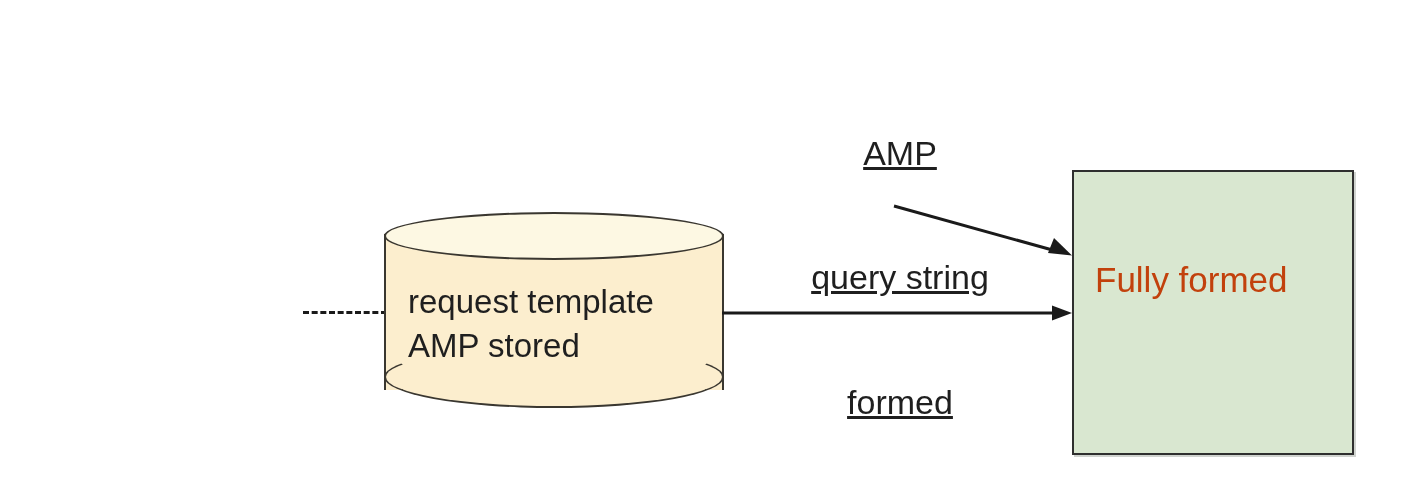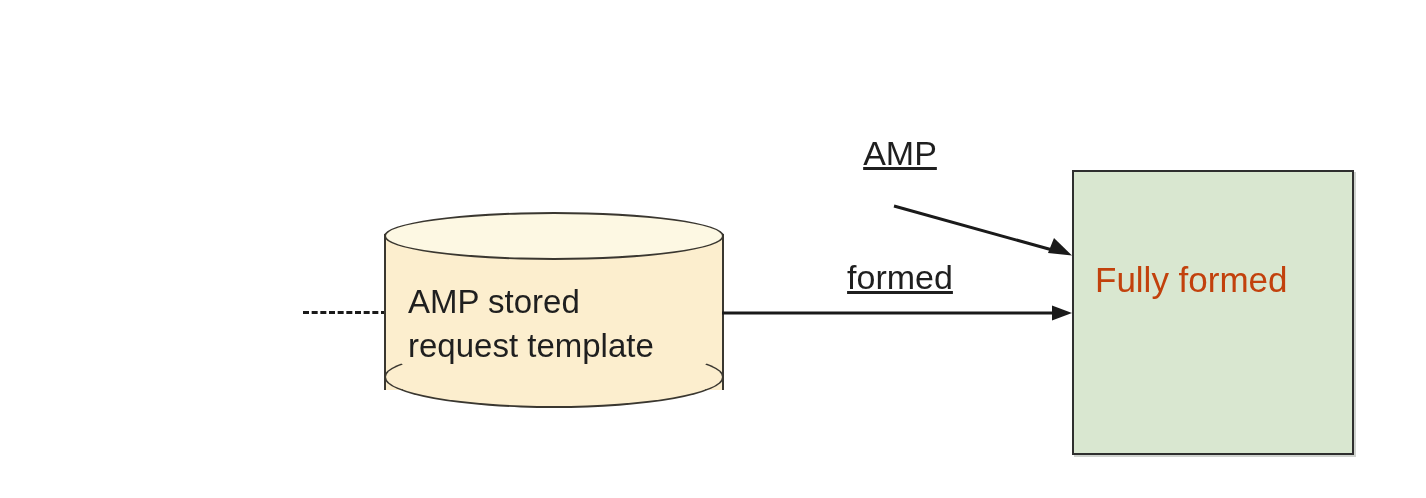--- a/index.html
+++ b/index.html
@@ -154,31 +154,32 @@
 </head>
 <body>
 
 <div id="canvas">
 
 
   <div id="dashed-connector"></div>
 
   <div class="txt" id="label-qs">
     <div>AMP</div>
+    <div>query string</div>
     <div>formed</div>
   </div>
 
   <div id="cylinder">
     <div id="cyl-body"></div>
     <div id="cyl-bottom"></div>
     <div id="cyl-bottom-mask"></div>
     <div id="cyl-top"></div>
     <div id="cyl-label">
+      <div>request template</div>
       <div>AMP stored</div>
-      <div>request template</div>
     </div>
   </div>
 
   <svg id="arrow-horizontal" viewBox="0 0 350 16">
     <line x1="0" y1="8" x2="336" y2="8" stroke="#1a1a1a" stroke-width="3"></line>
     <polygon points="350,8 330,0.5 330,15.5" fill="#1a1a1a"></polygon>
   </svg>
 
   <svg id="arrow-diagonal" viewBox="0 0 200 80">
     <line x1="14" y1="16" x2="176" y2="61" stroke="#1a1a1a" stroke-width="3"></line>

